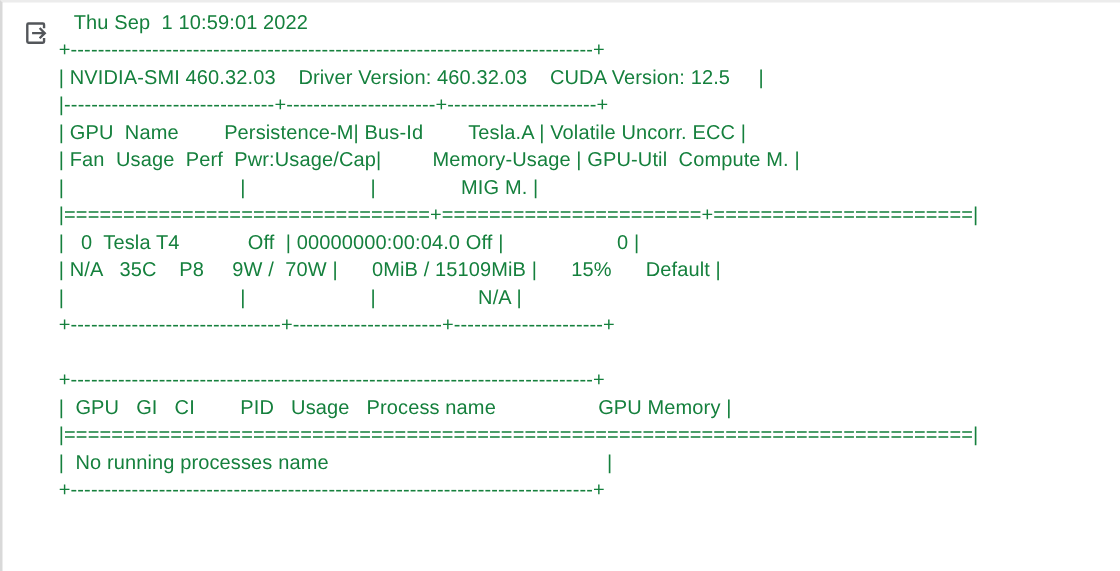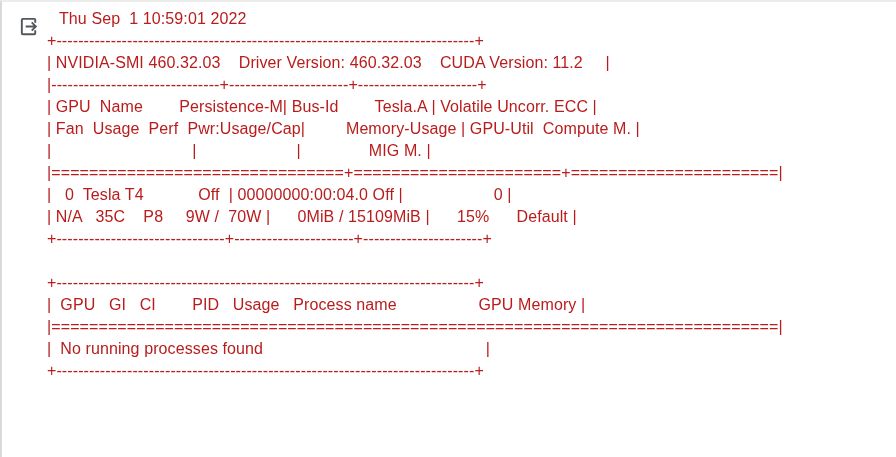--- a/index.html
+++ b/index.html
@@ -30,50 +30,51 @@
   .terminal {
     position: absolute;
     left: 45px;
     top: 6px;
   }
   .line {
     white-space: pre;
     font-size: 16px;
     line-height: 22px;
     min-height: 22px;
-    color: #b91c1c;
+    color: #15803d;
     letter-spacing: 0.1px;
   }
   .date-line { padding-left: 12px; }
 </style>
 </head>
 <body>
 
 <div class="page">
 
   <span class="output-icon">
     <svg viewBox="0 0 24 24" fill="currentColor" aria-hidden="true">
       <path d="M5 3h12a2 2 0 0 1 2 2v3h-2V5H5v14h12v-3h2v3a2 2 0 0 1-2 2H5a2 2 0 0 1-2-2V5a2 2 0 0 1 2-2z"></path>
       <path d="M15 7l-1.4 1.4 2.6 2.6H8v2h8.2l-2.6 2.6L15 17l5-5z"></path>
     </svg>
   </span>
 
   <div class="terminal">
     <div class="line date-line">Thu Sep  1 10:59:01 2022</div>
     <div class="line">+-----------------------------------------------------------------------------+</div>
-    <div class="line">| NVIDIA-SMI 460.32.03    Driver Version: 460.32.03    CUDA Version: 11.2     |</div>
+    <div class="line">| NVIDIA-SMI 460.32.03    Driver Version: 460.32.03    CUDA Version: 12.5     |</div>
     <div class="line">|-------------------------------+----------------------+----------------------+</div>
     <div class="line">| GPU  Name        Persistence-M| Bus-Id        Tesla.A | Volatile Uncorr. ECC |</div>
     <div class="line">| Fan  Usage  Perf  Pwr:Usage/Cap|         Memory-Usage | GPU-Util  Compute M. |</div>
     <div class="line">|                               |                      |               MIG M. |</div>
     <div class="line">|===============================+======================+======================|</div>
     <div class="line">|   0  Tesla T4            Off  | 00000000:00:04.0 Off |                    0 |</div>
     <div class="line">| N/A   35C    P8     9W /  70W |      0MiB / 15109MiB |      15%      Default |</div>
+    <div class="line">|                               |                      |                  N/A |</div>
     <div class="line">+-------------------------------+----------------------+----------------------+</div>
     <div class="line"></div>
     <div class="line">+-----------------------------------------------------------------------------+</div>
     <div class="line">|  GPU   GI   CI        PID   Usage   Process name                  GPU Memory |</div>
     <div class="line">|=============================================================================|</div>
-    <div class="line">|  No running processes found                                                 |</div>
+    <div class="line">|  No running processes name                                                 |</div>
     <div class="line">+-----------------------------------------------------------------------------+</div>
   </div>
 
 </div>
 
 </body></html>

